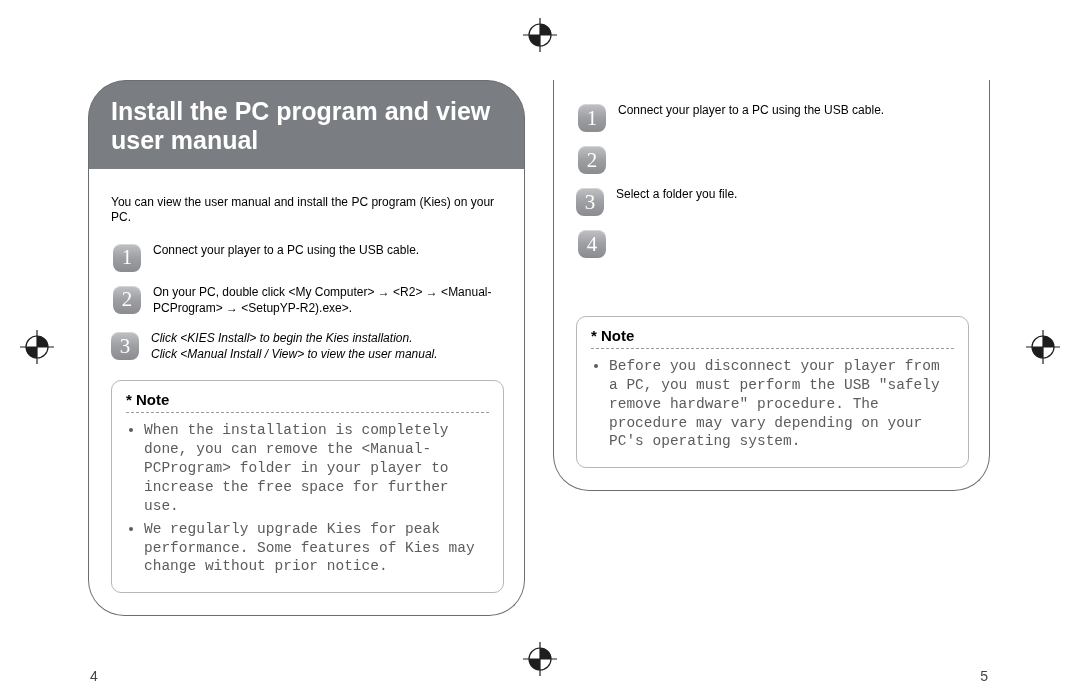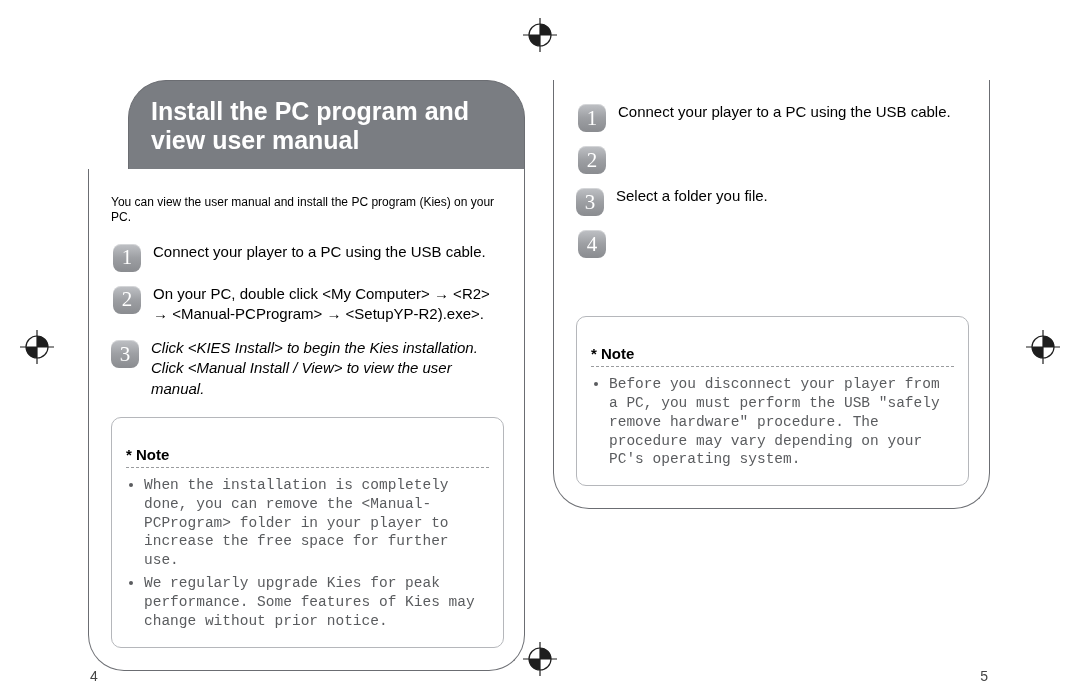--- a/index.html
+++ b/index.html
@@ -55,21 +55,20 @@
     border-radius: 38px 38px 0 0;
     padding: 16px 22px 14px 22px;
     font-size: 25px;
     line-height: 1.15;
     font-weight: 700;
     border: 1.5px solid var(--border-grey);
     border-bottom: none;
     min-height: 84px;
     display: flex;
     align-items: center;
-    margin-left: 40px;
   }
   .right .card-header { min-height: 84px; }
   .intro {
     font-size: 12px;
     line-height: 1.3;
     margin: 8px 0 16px 0;
   }
   .step {
     display: flex;
     gap: 12px;
@@ -85,29 +84,29 @@
     font-weight: 400;
     font-family: "Times New Roman", serif;
     display: flex;
     align-items: center;
     justify-content: center;
     position: relative;
     top: 2px;
     box-shadow: inset 0 1px 0 rgba(255,255,255,0.35);
   }
   .step-text {
-    font-size: 15px;
+    font-size: 12px;
     line-height: 1.35;
     flex: 1 1 auto;
   }
   .step.tight { margin: 10px 0; }
   .notebox {
     border: 1px solid #b5b7bb;
     border-radius: 10px;
-    padding: 28px 14px 12px 14px;
+    padding: 10px 14px 12px 14px;
     margin-top: 18px;
     font-size: 14.5px;
   }
   .notebox-title {
     font-size: 15px;
     font-weight: 600;
     margin-bottom: 4px;
   }
   .notebox hr {
     border: none;

